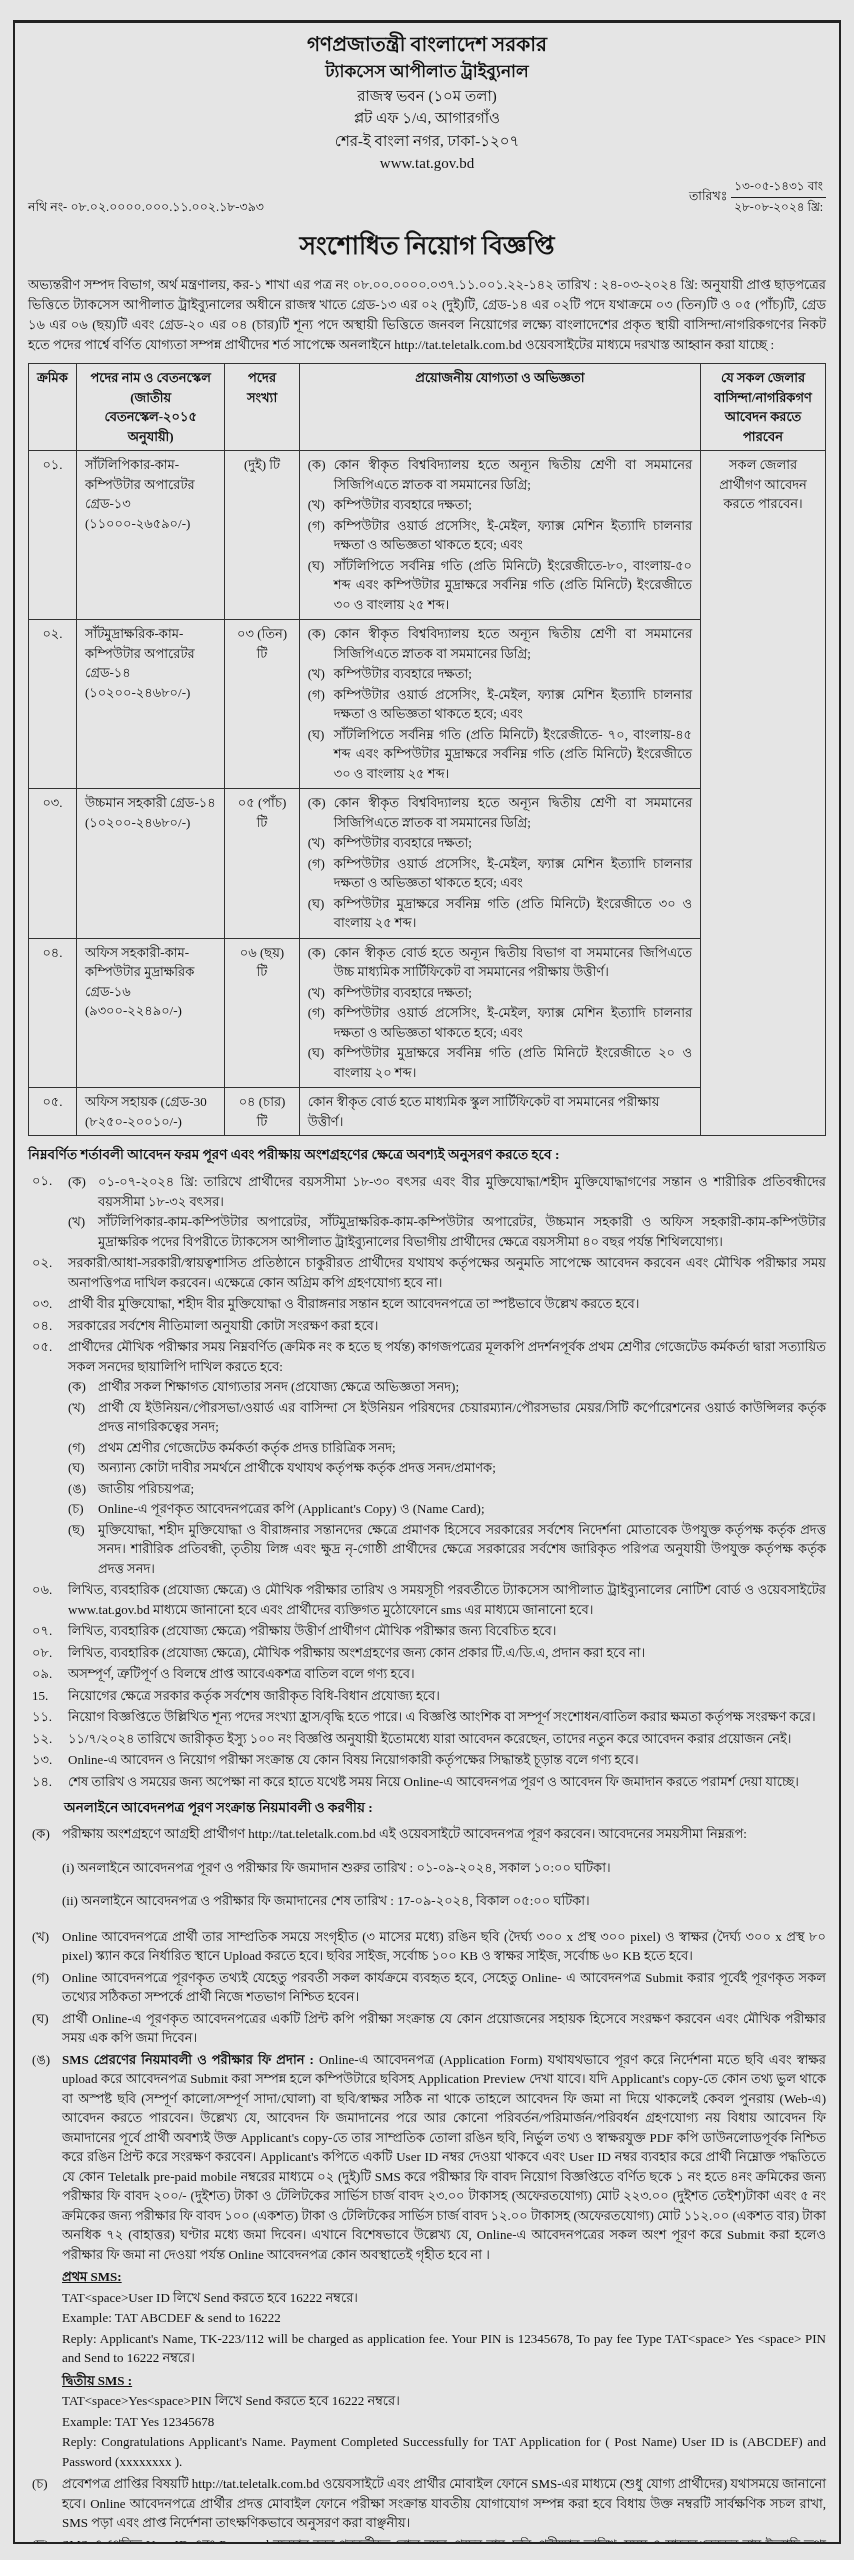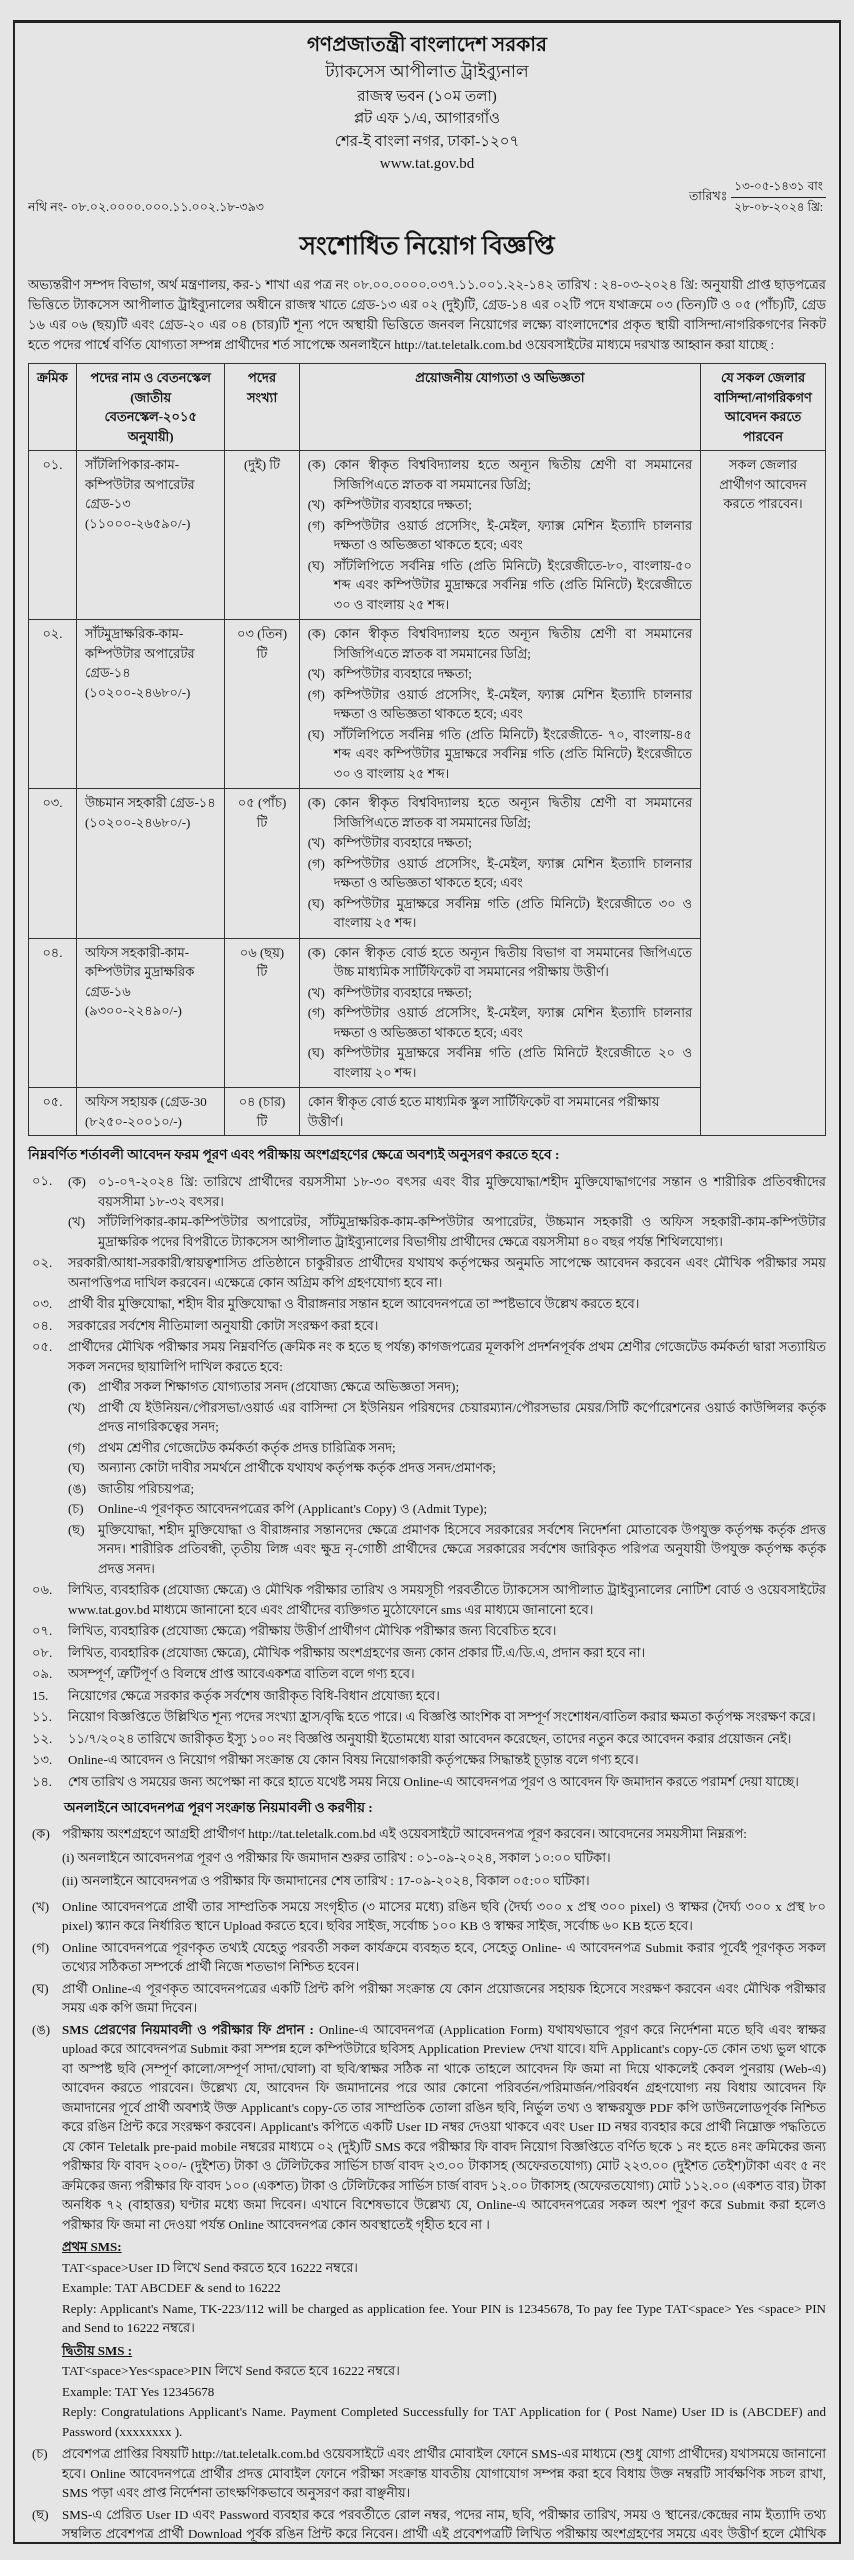--- a/index.html
+++ b/index.html
@@ -3,21 +3,21 @@
 <meta charset="utf-8">
 <style>
   html,body{margin:0;padding:0;background:#fff;}
   .page{position:relative;width:854px;height:2560px;background:#e5e5e5;overflow:hidden;
         font-family:"Liberation Serif","DejaVu Serif",serif;color:#131313;}
   .sheet{position:absolute;left:13px;top:20px;width:828px;height:2524px;box-sizing:border-box;
          border:2px solid #222;border-top-width:3px;padding:6px 13px 0 13px;overflow:hidden;}
   
   .hdr{text-align:center;line-height:1.5;}
   .hdr .l1{font-size:20px;font-weight:bold;}
-  .hdr .l2{font-size:17px;font-weight:normal;text-align:center;}
+  .hdr .l2{font-size:17px;font-weight:bold;text-align:center;}
   .hdr .l3{font-size:15px;}
   .hdr .web{font-size:15px;font-family:"Liberation Serif",serif;}
   
   .memo{display:flex;justify-content:space-between;align-items:flex-end;font-size:12.5px;margin-top:2px;}
   .frac{display:inline-flex;flex-direction:column;text-align:center;font-size:12px;vertical-align:middle;margin-left:4px;}
   .frac .top{border-bottom:1px solid #222;padding:0 3px;}
   .datewrap{display:flex;align-items:center;}
   
   .title{text-align:center;font-size:25px;font-weight:bold;margin:8px 0 6px 0;}
   .intro{font-size:13px;text-align:justify;line-height:1.55;}
@@ -31,21 +31,21 @@
   .qt{flex:1;text-align:justify;}
   
   .cond-head{font-size:13.5px;font-weight:bold;margin:8px 0 4px 0;}
   .cond{display:flex;font-size:13px;line-height:1.5;margin-bottom:2px;}
   .cn{flex:none;width:36px;padding-left:4px;}
   .ct{flex:1;text-align:justify;}
   .sub{display:flex;margin-top:1px;}
   .sl{flex:none;width:30px;}
   .st{flex:1;text-align:justify;}
   .online-head{font-size:13.5px;font-weight:bold;margin:6px 0 4px 36px;}
-  .oline{margin:4px 0;}
+  .oline{margin:14px 0;}
   .smsH{font-weight:bold;text-decoration:underline;margin-top:3px;}
   .smsL{margin:1px 0;}
 </style>
 </head>
 <body>
 
 <div class="page">
   <div class="sheet">
 
     <div class="hdr">
@@ -236,21 +236,21 @@
         <div class="sub">
             <span class="sl">(ঘ)</span>
             <span class="st">অন্যান্য কোটা দাবীর সমর্থনে প্রার্থীকে যথাযথ কর্তৃপক্ষ কর্তৃক প্রদত্ত সনদ/প্রমাণক;</span>
           </div>
         <div class="sub">
             <span class="sl">(ঙ)</span>
             <span class="st">জাতীয় পরিচয়পত্র;</span>
           </div>
         <div class="sub">
             <span class="sl">(চ)</span>
-            <span class="st">Online-এ পূরণকৃত আবেদনপত্রের কপি (Applicant's Copy) ও (Admit Type);</span>
+            <span class="st">Online-এ পূরণকৃত আবেদনপত্রের কপি (Applicant's Copy) ও (Name Card);</span>
           </div>
         <div class="sub">
             <span class="sl">(ছ)</span>
             <span class="st">মুক্তিযোদ্ধা, শহীদ মুক্তিযোদ্ধা ও বীরাঙ্গনার সন্তানদের ক্ষেত্রে প্রমাণক হিসেবে সরকারের সর্বশেষ নিদের্শনা মোতাবেক উপযুক্ত কর্তৃপক্ষ কর্তৃক প্রদত্ত সনদ। শারীরিক প্রতিবন্ধী, তৃতীয় লিঙ্গ এবং ক্ষুদ্র নৃ-গোষ্ঠী প্রার্থীদের ক্ষেত্রে সরকারের সর্বশেষ জারিকৃত পরিপত্র অনুযায়ী উপযুক্ত কর্তৃপক্ষ কর্তৃক প্রদত্ত সনদ।</span>
           </div>
       </div>
     </div>
     <div class="cond">
         <span class="cn">০৬.</span>
         <div class="ct">লিখিত, ব্যবহারিক (প্রযোজ্য ক্ষেত্রে) ও মৌখিক পরীক্ষার তারিখ ও সময়সূচী পরবর্তীতে ট্যাকসেস আপীলাত ট্রাইব্যুনালের নোটিশ বোর্ড ও ওয়েবসাইটের www.tat.gov.bd মাধ্যমে জানানো হবে এবং প্রার্থীদের ব্যক্তিগত মুঠোফোনে sms এর মাধ্যমে জানানো হবে।</div>

